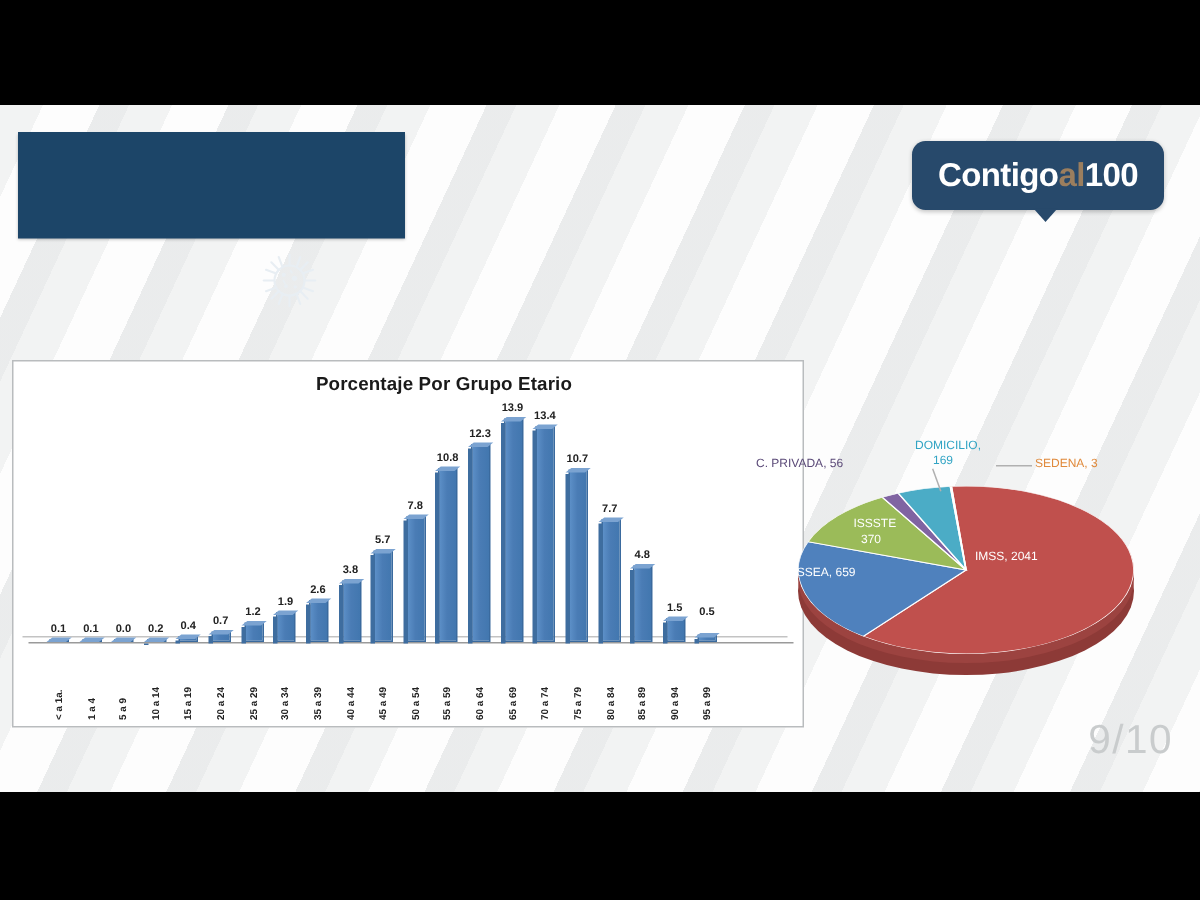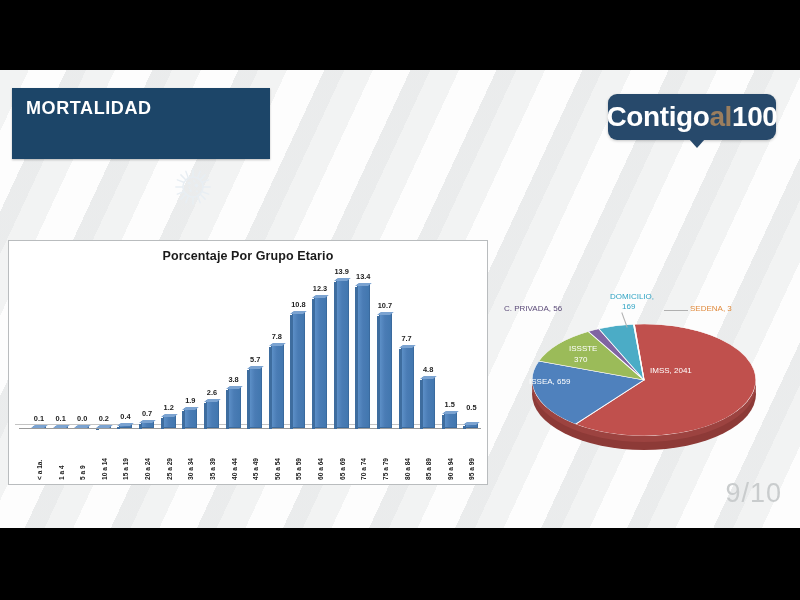--- a/index.html
+++ b/index.html
@@ -27,27 +27,27 @@
   .virus{position:absolute;left:172px;top:96px;width:42px;height:42px;}
 
   
   .logo{position:absolute;right:24px;top:24px;width:168px;height:46px;
         background:#27496b;border-radius:9px;
         display:flex;align-items:center;justify-content:center;
         box-shadow:0 1px 3px rgba(0,0,0,.22);}
   .logo::after{content:"";position:absolute;left:48%;bottom:-8px;
     border-left:8px solid transparent;border-right:8px solid transparent;
     border-top:9px solid #27496b;}
-  .logo-txt{font-size:28px;font-weight:bold;color:#ffffff;letter-spacing:-.4px;
+  .logo-txt{font-size:22px;font-weight:bold;color:#ffffff;letter-spacing:-.4px;
             white-space:nowrap;}
   .logo-txt .al{color:#9b7e5e;font-weight:bold;}
 
   
   .panel{position:absolute;background:#fff;border:1px solid #b9bcbe;}
-  .panel-left{left:8px;top:170px;width:478px;height:243px;}
+  .panel-left{left:8px;top:170px;width:478px;height:243px;padding-left:48px;}
   .panel-right{left:494px;top:170px;width:298px;height:243px;background:transparent;border:none;}
 
   .bar-title{text-align:center;font-size:12.5px;font-weight:bold;color:#1a1a1a;
              margin-top:8px;letter-spacing:.1px;}
 
   
   .bars{position:absolute;left:14px;right:10px;bottom:56px;top:34px;}
   .bar-col{position:absolute;bottom:0;width:13px;}
   .bar-val{position:absolute;width:30px;left:-9px;text-align:center;
            font-size:7.4px;font-weight:bold;color:#222;}
@@ -86,21 +86,20 @@
   .pageno{position:absolute;right:18px;top:408px;font-size:27px;color:#c9cccd;
           letter-spacing:1px;}
 </style>
 </head>
 <body>
 
 <div class="stage">
   <div class="slide">
 
     <div class="hdr-band"></div>
-    <div class="hdr-title">MORTALIDAD</div>
 
     <svg class="virus" viewBox="0 0 44 44">
       <g stroke="#e8eef3" stroke-width="1.5" fill="none" stroke-linecap="round">
         <circle cx="22" cy="22" r="10.5"></circle>
         <line x1="22" y1="11.5" x2="22" y2="4"></line>
           <line x1="22" y1="32.5" x2="22" y2="40"></line>
         <line x1="11.5" y1="22" x2="4" y2="22"></line>
           <line x1="32.5" y1="22" x2="40" y2="22"></line>
         <line x1="14.6" y1="14.6" x2="9.3" y2="9.3"></line>
           <line x1="29.4" y1="29.4" x2="34.7" y2="34.7"></line>

